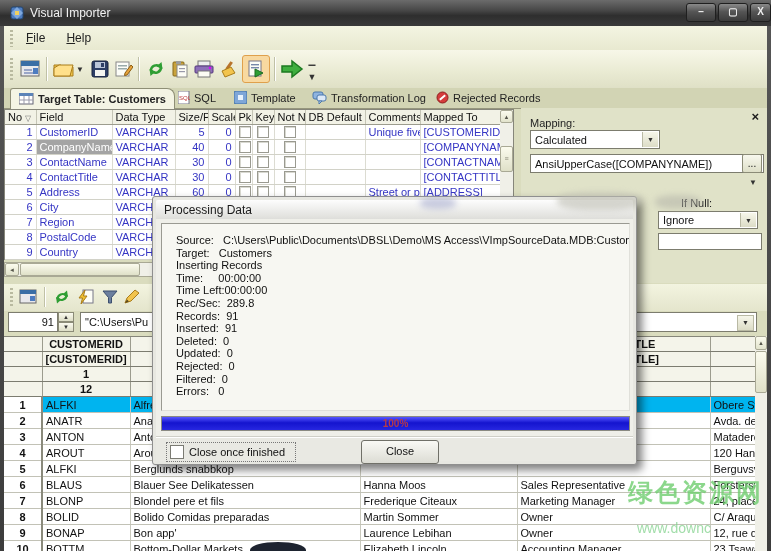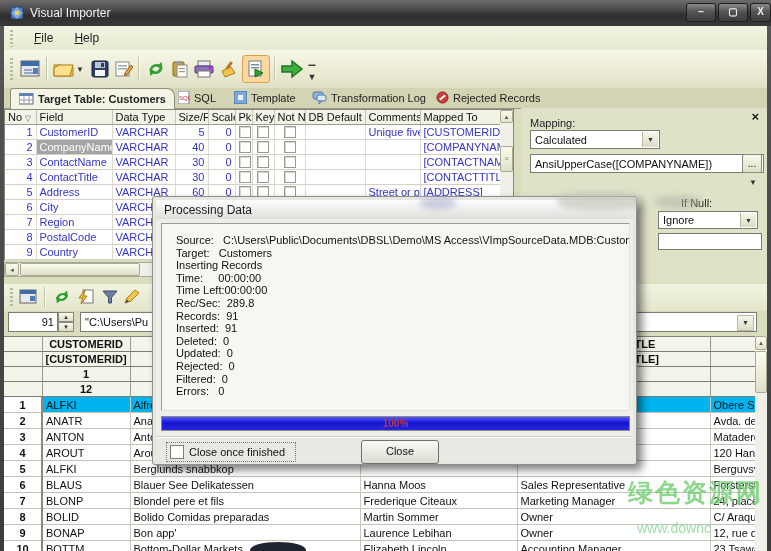--- a/index.html
+++ b/index.html
@@ -115,21 +115,21 @@
     <span class="ttext">Visual Importer</span>
     <span class="winbtn" style="left:686px;width:28px">–</span>
     <span class="winbtn" style="left:718px;width:28px">▢</span>
     <span class="winbtn" style="left:750px;width:19px">X</span>
   </div>
   <div class="abs sideborder" style="left:0"></div>
   <div class="abs sideborder" style="left:767px"></div>
 
   <div class="abs menubar">
     <span class="grip"></span>
-    <span class="menu-item" style="margin-left:28px">File</span>
+    <span class="menu-item" style="margin-left:20px">File</span>
     <span class="menu-item">Help</span>
   </div>
 
   <div class="abs toolbar">
     <span class="grip" style="top:8px;height:22px"></span>
     <span class="tbico" style="left:14px">
       <svg width="20" height="18">
           <rect x="1" y="1" width="18" height="15" fill="#e9e9ec" stroke="#666"></rect>
           <rect x="1" y="1" width="18" height="5" fill="#3a6ea5"></rect>
           <rect x="4" y="9" width="8" height="2" fill="#9aa6c8"></rect>

